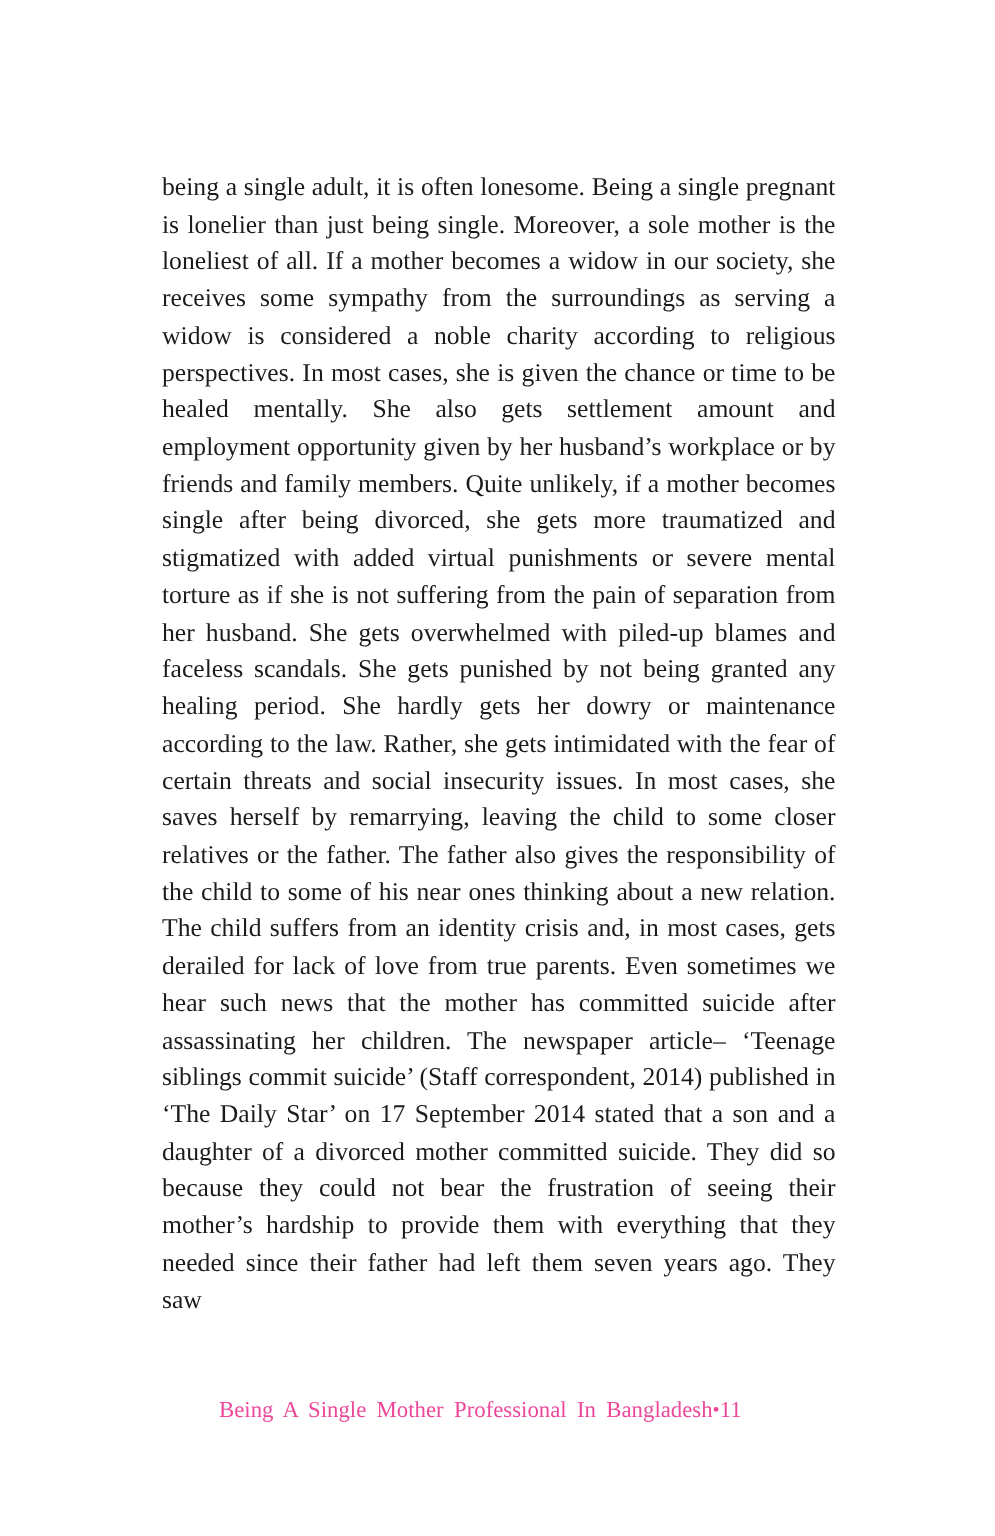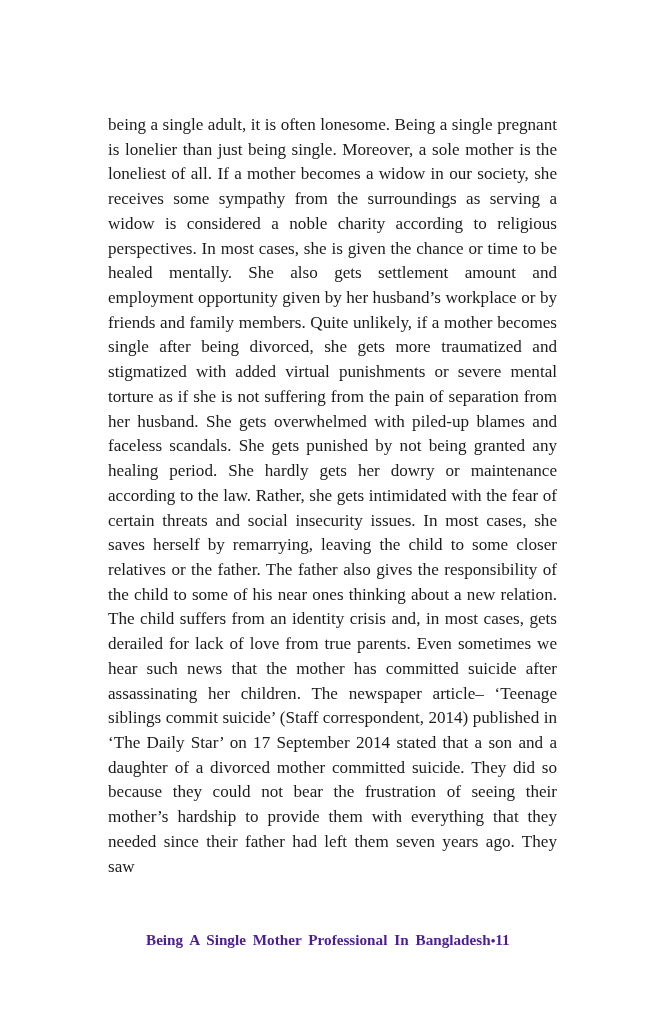--- a/index.html
+++ b/index.html
@@ -50,24 +50,23 @@
     height: 0;
   }
 
   .page-footer {
     position: absolute;
     left: 146px;
     top: 929px;
     width: 415px;
     font-size: 15.2px;
     line-height: 21px;
-    color: #4c1d95;
+    color: #ec4899;
     white-space: nowrap;
     word-spacing: 3.1px;
-    font-weight: bold;
   }
 
   .footer-bullet {
     font-size: 13.5px;
     vertical-align: 0.5px;
     word-spacing: normal;
   }
 
   .footer-page-number {
     word-spacing: normal;

